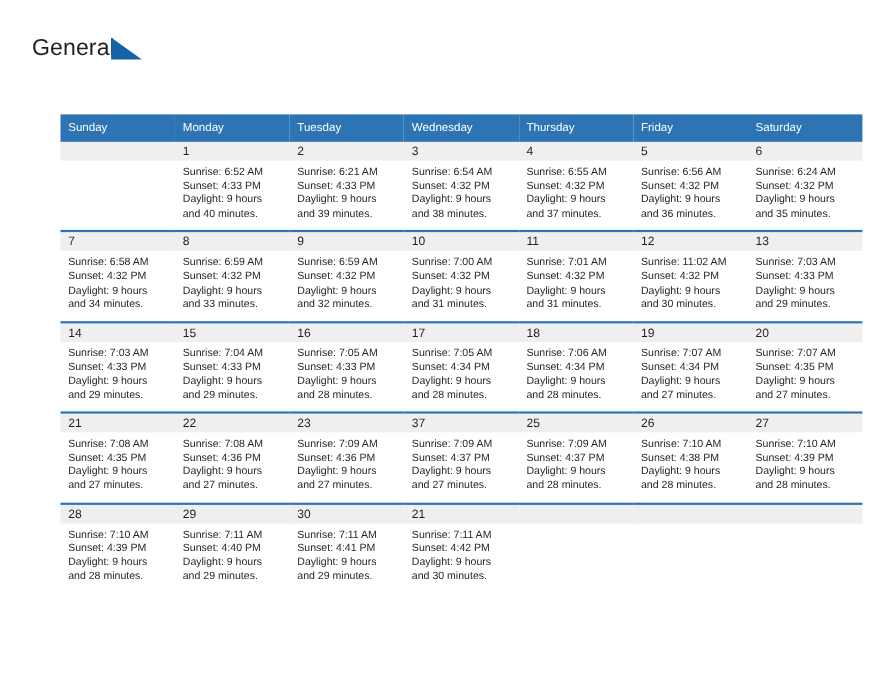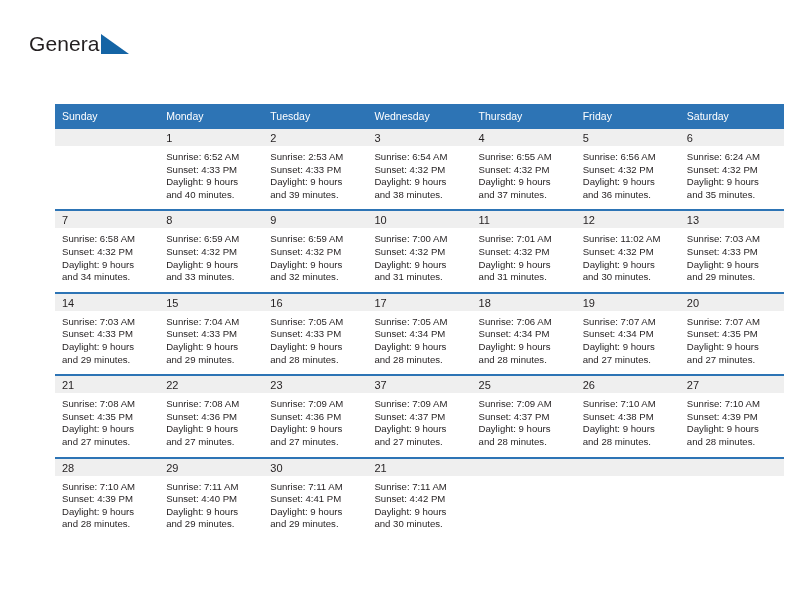--- a/index.html
+++ b/index.html
@@ -183,21 +183,21 @@
             <div class="cell-body">
               <div>Sunrise: 6:52 AM</div>
               <div>Sunset: 4:33 PM</div>
               <div>Daylight: 9 hours</div>
               <div>and 40 minutes.</div>
             </div>
           </td>
           <td>
             <div class="daynum-band">2</div>
             <div class="cell-body">
-              <div>Sunrise: 2:53 AM</div>
+              <div>Sunrise: 6:21 AM</div>
               <div>Sunset: 4:33 PM</div>
               <div>Daylight: 9 hours</div>
               <div>and 39 minutes.</div>
             </div>
           </td>
           <td>
             <div class="daynum-band">3</div>
             <div class="cell-body">
               <div>Sunrise: 6:54 AM</div>
               <div>Sunset: 4:32 PM</div>

